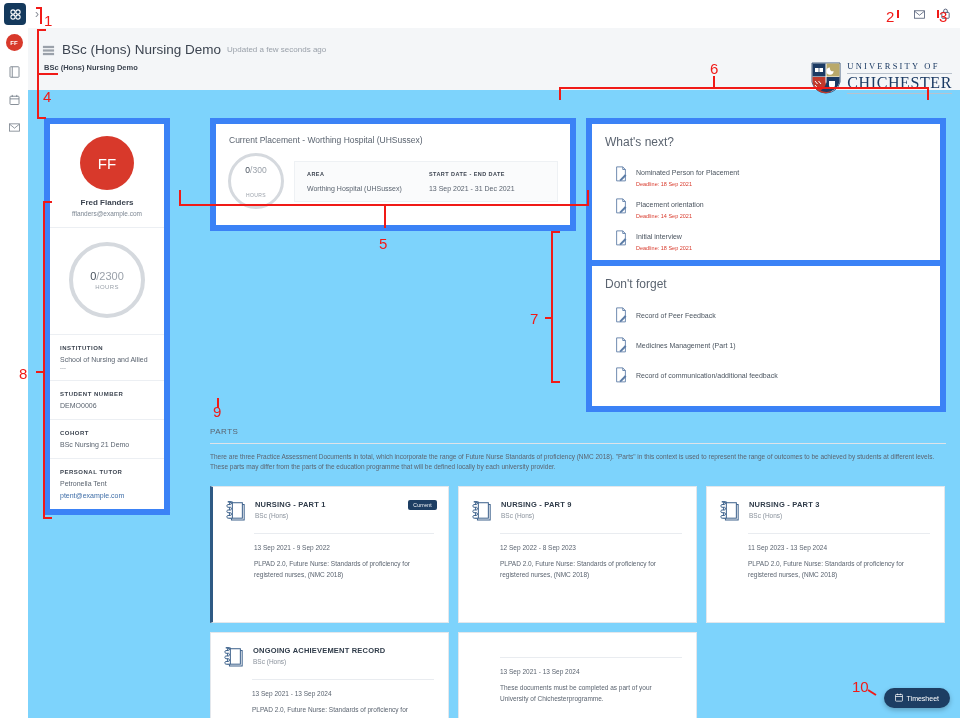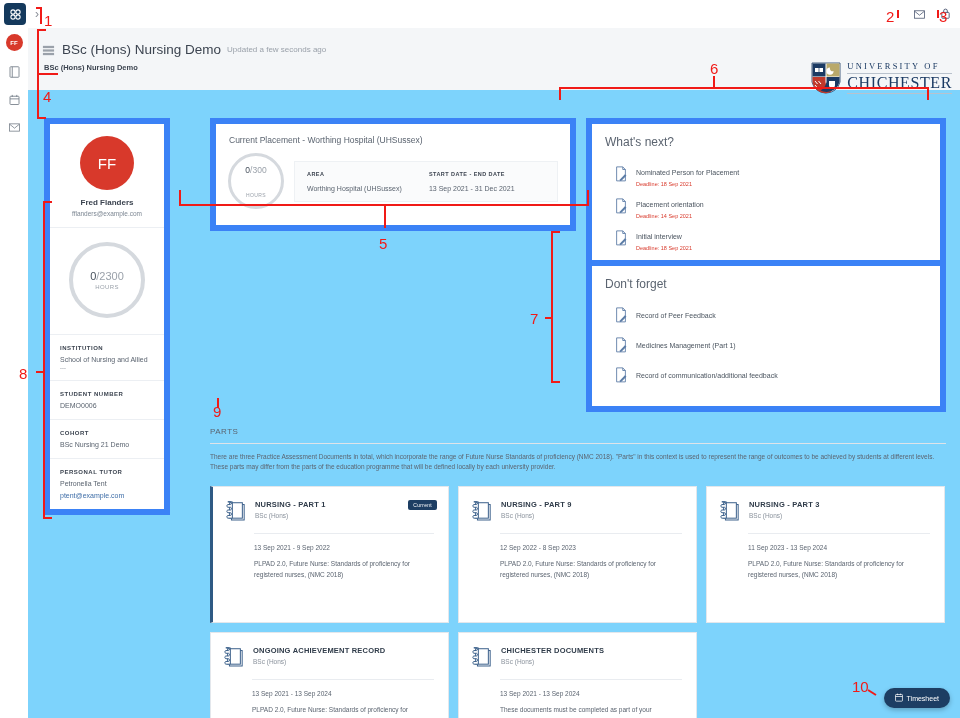--- a/index.html
+++ b/index.html
@@ -477,33 +477,20 @@
                 <div class="pc-title">ONGOING ACHIEVEMENT RECORD</div>
                 <div class="pc-sub">BSc (Hons)</div>
               </span>
             </div>
             <div class="pc-rule"></div>
             <div class="pc-dates">13 Sep 2021 - 13 Sep 2024</div>
             <div class="pc-desc">PLPAD 2.0, Future Nurse: Standards of proficiency for registered nurses, (NMC 2018)</div>
           </div>
 
           <div class="pcard">
-            <div class="pc-head">
-              <span class="book-icon">
-                <svg viewBox="0 0 22 24">
-                  <rect x="6" y="5" width="14" height="17" fill="#fff" stroke="#3a5f8a" stroke-width="1.1"></rect>
-                  <rect x="4" y="3" width="14" height="17" fill="#fff" stroke="#3a5f8a" stroke-width="1.1"></rect>
-                  <path d="M2 2 h5 v18 h-5 a1.6 1.6 0 0 1 0 -3 h3 a1.6 1.6 0 0 0 0 -3 h-3 a1.6 1.6 0 0 1 0 -3 h3 a1.6 1.6 0 0 0 0 -3 h-3 a1.6 1.6 0 0 1 0 -3 h3 a1.6 1.6 0 0 0 0 -3 z" fill="#fff" stroke="#3a5f8a" stroke-width="1.1"></path>
-                </svg>
-              </span>
-              <span>
-                <div class="pc-title">CHICHESTER DOCUMENTS</div>
-                <div class="pc-sub">BSc (Hons)</div>
-              </span>
-            </div>
             <div class="pc-rule"></div>
             <div class="pc-dates">13 Sep 2021 - 13 Sep 2024</div>
             <div class="pc-desc">These documents must be completed as part of your University of Chichesterprogramme.</div>
           </div>
 
         </div>
       </div>
     </div>
 
     <div class="timesheet">

